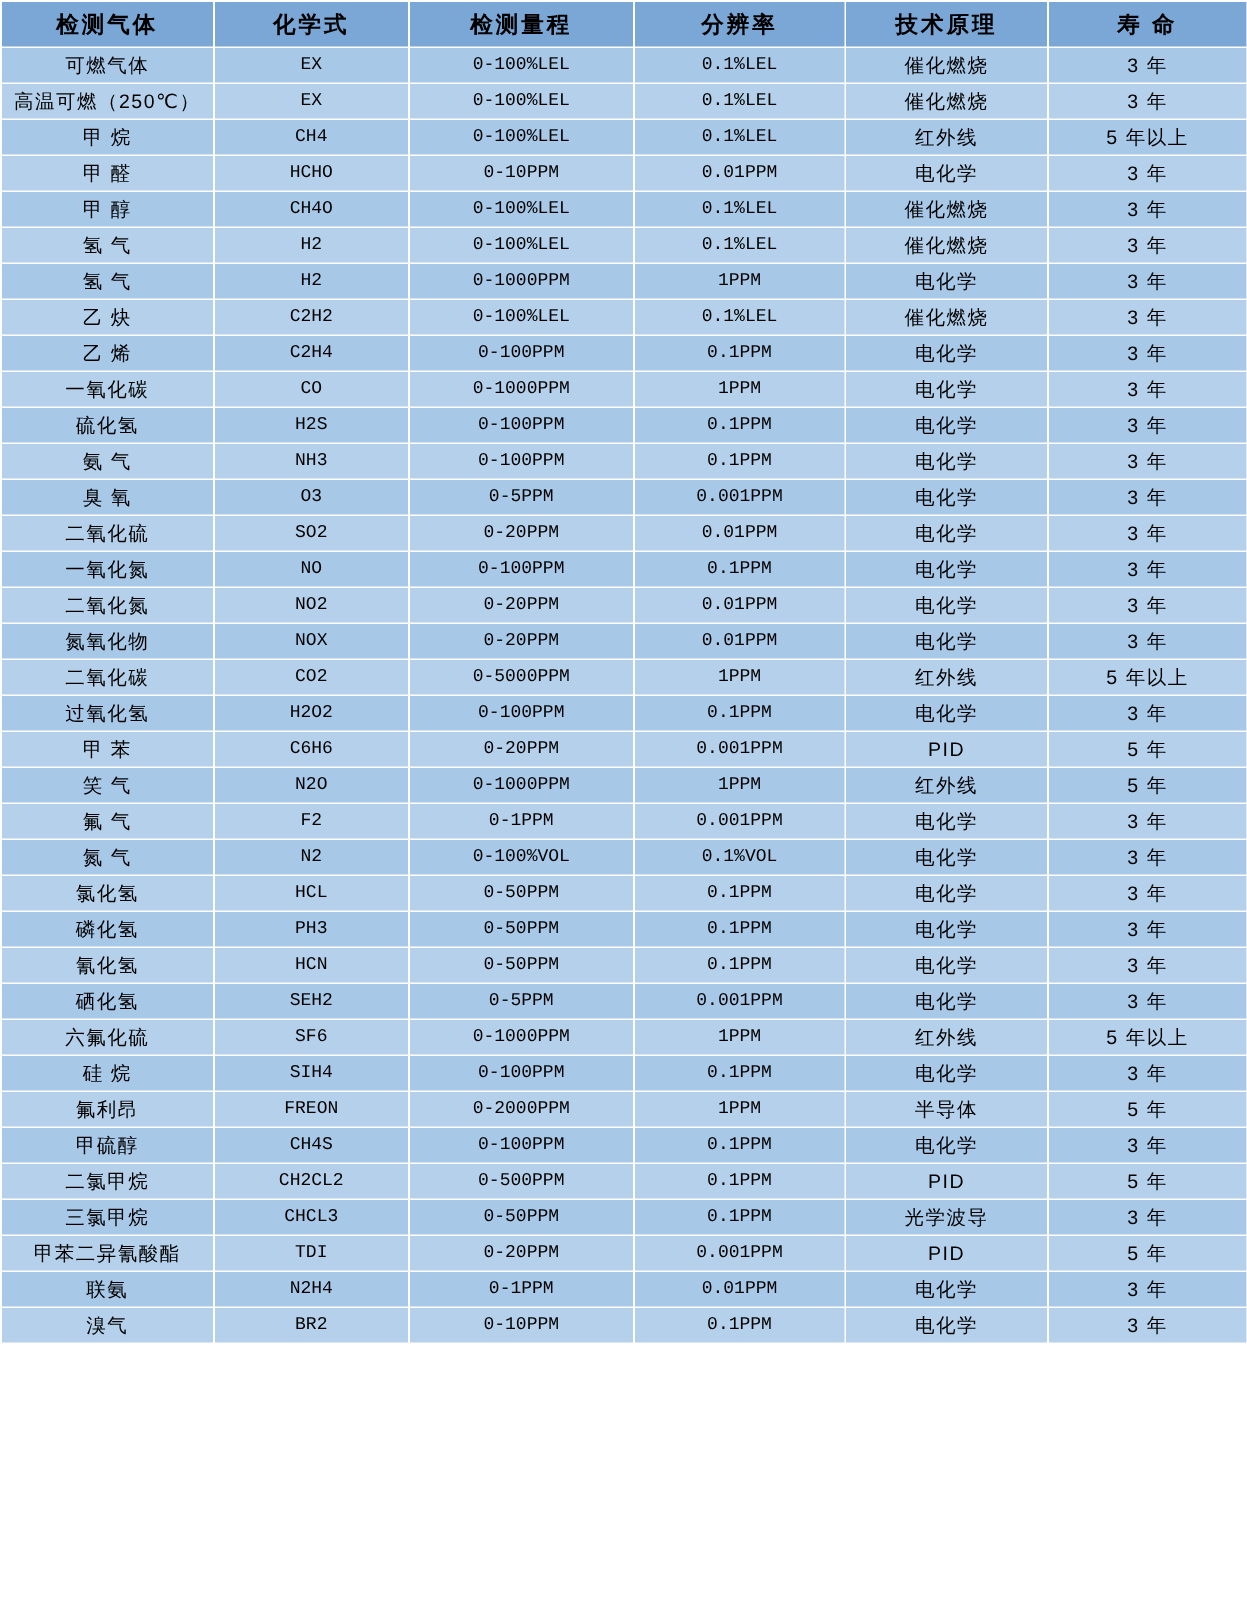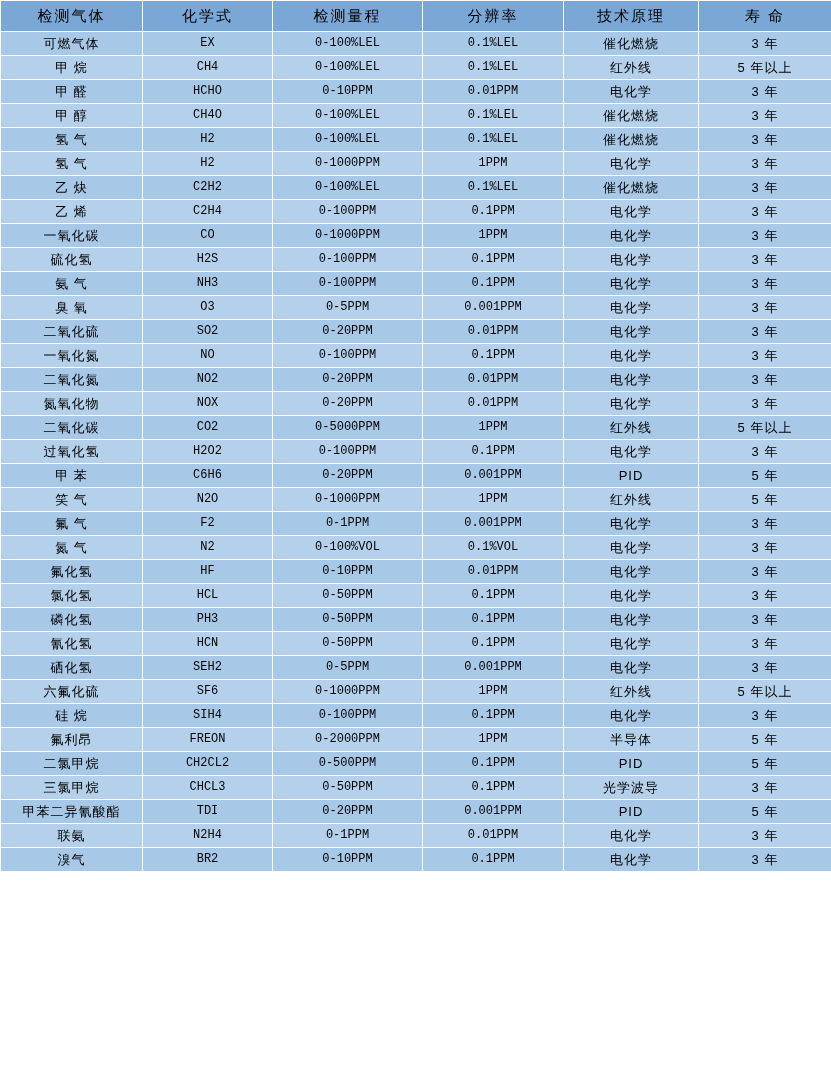--- a/index.html
+++ b/index.html
@@ -29,21 +29,21 @@
     text-align: center;
     vertical-align: middle;
     color: #000000;
     white-space: nowrap;
     overflow: hidden;
   }
   #gas-table thead th {
     background: #7ba7d7;
     height: 28px;
     font-size: 15px;
-    font-weight: normal;
+    font-weight: bold;
     letter-spacing: 2px;
   }
   #gas-table tbody td {
     background: #a8c8e8;
     height: 21px;
     line-height: 21px;
     font-size: 13px;
     font-weight: normal;
   }
   #gas-table tbody tr:nth-child(even) td {
@@ -83,20 +83,28 @@
   <tbody id="table-body">
       <tr>
         <td class="name">可燃气体</td>
         <td class="mono">EX</td>
         <td class="mono">0-100%LEL</td>
         <td class="mono">0.1%LEL</td>
         <td class="name">催化燃烧</td>
         <td class="name">3 年</td>
       </tr>
       <tr>
+        <td class="name">高温可燃（250℃）</td>
+        <td class="mono">EX</td>
+        <td class="mono">0-100%LEL</td>
+        <td class="mono">0.1%LEL</td>
+        <td class="name">催化燃烧</td>
+        <td class="name">3 年</td>
+      </tr>
+      <tr>
         <td class="name">甲 烷</td>
         <td class="mono">CH4</td>
         <td class="mono">0-100%LEL</td>
         <td class="mono">0.1%LEL</td>
         <td class="name">红外线</td>
         <td class="name">5 年以上</td>
       </tr>
       <tr>
         <td class="name">甲 醛</td>
         <td class="mono">HCHO</td>
@@ -251,28 +259,20 @@
       </tr>
       <tr>
         <td class="name">氮 气</td>
         <td class="mono">N2</td>
         <td class="mono">0-100%VOL</td>
         <td class="mono">0.1%VOL</td>
         <td class="name">电化学</td>
         <td class="name">3 年</td>
       </tr>
       <tr>
-        <td class="name">氟化氢</td>
-        <td class="mono">HF</td>
-        <td class="mono">0-10PPM</td>
-        <td class="mono">0.01PPM</td>
-        <td class="name">电化学</td>
-        <td class="name">3 年</td>
-      </tr>
-      <tr>
         <td class="name">氯化氢</td>
         <td class="mono">HCL</td>
         <td class="mono">0-50PPM</td>
         <td class="mono">0.1PPM</td>
         <td class="name">电化学</td>
         <td class="name">3 年</td>
       </tr>
       <tr>
         <td class="name">磷化氢</td>
         <td class="mono">PH3</td>
@@ -313,20 +313,28 @@
         <td class="name">电化学</td>
         <td class="name">3 年</td>
       </tr>
       <tr>
         <td class="name">氟利昂</td>
         <td class="mono">FREON</td>
         <td class="mono">0-2000PPM</td>
         <td class="mono">1PPM</td>
         <td class="name">半导体</td>
         <td class="name">5 年</td>
+      </tr>
+      <tr>
+        <td class="name">甲硫醇</td>
+        <td class="mono">CH4S</td>
+        <td class="mono">0-100PPM</td>
+        <td class="mono">0.1PPM</td>
+        <td class="name">电化学</td>
+        <td class="name">3 年</td>
       </tr>
       <tr>
         <td class="name">二氯甲烷</td>
         <td class="mono">CH2CL2</td>
         <td class="mono">0-500PPM</td>
         <td class="mono">0.1PPM</td>
         <td class="name">PID</td>
         <td class="name">5 年</td>
       </tr>
       <tr>

